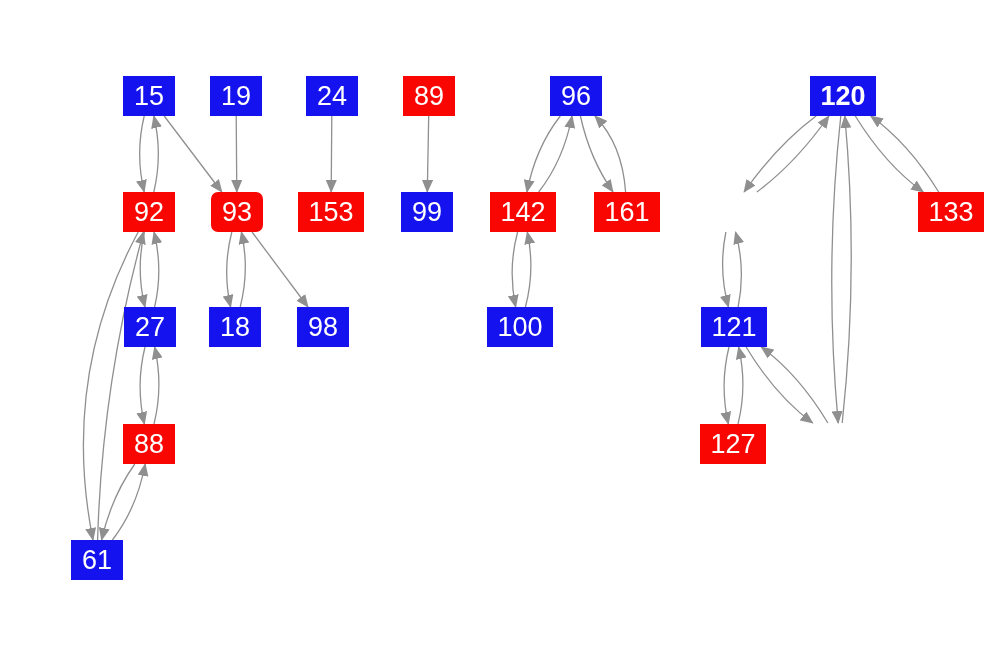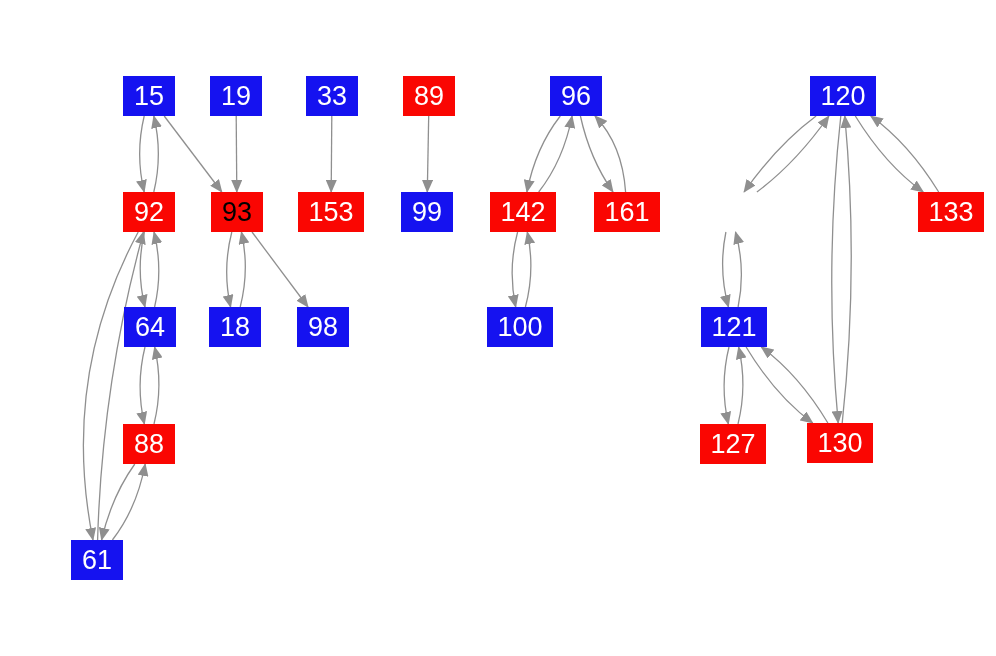--- a/index.html
+++ b/index.html
@@ -87,73 +87,70 @@
       <path d="M827.9,423.0 Q798.6,374.4 761.3,347.0" fill="none" stroke="#8f8f8f" stroke-width="1.3" marker-end="url(#arrow)"></path>
     </svg>
   <div id="node-layer">
       <div class="graph-node" style="left: 123px; top: 76px; width: 52px; height: 40px; background: rgb(21, 18, 240); color: rgb(255, 255, 255);">
         <span>15</span>
       </div>
       <div class="graph-node" style="left: 210px; top: 76px; width: 52px; height: 40px; background: rgb(21, 18, 240); color: rgb(255, 255, 255);">
         <span>19</span>
       </div>
       <div class="graph-node" style="left: 306px; top: 76px; width: 52px; height: 40px; background: rgb(21, 18, 240); color: rgb(255, 255, 255);">
-        <span>33</span>
+        <span>24</span>
       </div>
       <div class="graph-node" style="left: 403px; top: 76px; width: 52px; height: 40px; background: rgb(250, 6, 2); color: rgb(255, 255, 255);">
         <span>89</span>
       </div>
       <div class="graph-node" style="left: 550px; top: 76px; width: 52px; height: 40px; background: rgb(21, 18, 240); color: rgb(255, 255, 255);">
         <span>96</span>
       </div>
-      <div class="graph-node" style="left: 810px; top: 76px; width: 66px; height: 40px; background: rgb(21, 18, 240); color: rgb(255, 255, 255);">
+      <div class="graph-node" style="left: 810px; top: 76px; width: 66px; height: 40px; background: rgb(21, 18, 240); color: rgb(255, 255, 255); font-weight: bold;">
         <span>120</span>
       </div>
       <div class="graph-node" style="left: 123px; top: 192px; width: 52px; height: 40px; background: rgb(250, 6, 2); color: rgb(255, 255, 255);">
         <span>92</span>
       </div>
-      <div class="graph-node" style="left: 211px; top: 192px; width: 52px; height: 40px; background: rgb(250, 6, 2); color: #000000;">
+      <div class="graph-node" style="left: 211px; top: 192px; width: 52px; height: 40px; background: rgb(250, 6, 2); color: #ffffff; border-radius: 7px;">
         <span>93</span>
       </div>
       <div class="graph-node" style="left: 298px; top: 192px; width: 66px; height: 40px; background: rgb(250, 6, 2); color: rgb(255, 255, 255);">
         <span>153</span>
       </div>
       <div class="graph-node" style="left: 401px; top: 192px; width: 52px; height: 40px; background: rgb(21, 18, 240); color: rgb(255, 255, 255);">
         <span>99</span>
       </div>
       <div class="graph-node" style="left: 490px; top: 192px; width: 66px; height: 40px; background: rgb(250, 6, 2); color: rgb(255, 255, 255);">
         <span>142</span>
       </div>
       <div class="graph-node" style="left: 594px; top: 192px; width: 66px; height: 40px; background: rgb(250, 6, 2); color: rgb(255, 255, 255);">
         <span>161</span>
       </div>
       <div class="graph-node" style="left: 918px; top: 192px; width: 66px; height: 40px; background: rgb(250, 6, 2); color: rgb(255, 255, 255);">
         <span>133</span>
       </div>
       <div class="graph-node" style="left: 124px; top: 307px; width: 52px; height: 40px; background: rgb(21, 18, 240); color: rgb(255, 255, 255);">
-        <span>64</span>
+        <span>27</span>
       </div>
       <div class="graph-node" style="left: 209px; top: 307px; width: 52px; height: 40px; background: rgb(21, 18, 240); color: rgb(255, 255, 255);">
         <span>18</span>
       </div>
       <div class="graph-node" style="left: 297px; top: 307px; width: 52px; height: 40px; background: rgb(21, 18, 240); color: rgb(255, 255, 255);">
         <span>98</span>
       </div>
       <div class="graph-node" style="left: 487px; top: 307px; width: 66px; height: 40px; background: rgb(21, 18, 240); color: rgb(255, 255, 255);">
         <span>100</span>
       </div>
       <div class="graph-node" style="left: 701px; top: 307px; width: 66px; height: 40px; background: rgb(21, 18, 240); color: rgb(255, 255, 255);">
         <span>121</span>
       </div>
       <div class="graph-node" style="left: 123px; top: 424px; width: 52px; height: 40px; background: rgb(250, 6, 2); color: #ffffff;">
         <span>88</span>
       </div>
       <div class="graph-node" style="left: 700px; top: 424px; width: 66px; height: 40px; background: rgb(250, 6, 2); color: rgb(255, 255, 255);">
         <span>127</span>
       </div>
-      <div class="graph-node" style="left: 807px; top: 423px; width: 66px; height: 40px; background: rgb(250, 6, 2); color: rgb(255, 255, 255);">
-        <span>130</span>
-      </div>
       <div class="graph-node" style="left: 71px; top: 540px; width: 52px; height: 40px; background: rgb(21, 18, 240); color: rgb(255, 255, 255);">
         <span>61</span>
       </div>
     </div>
 </div>
 
 </body></html>

